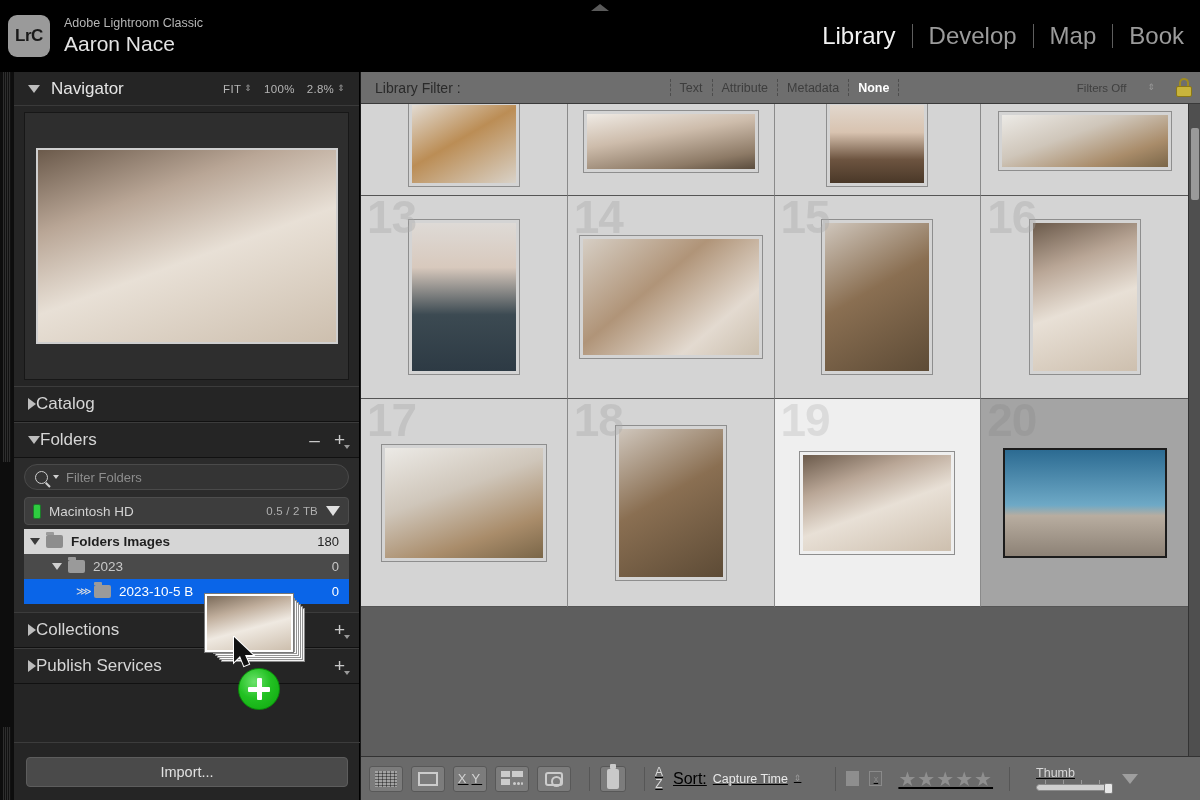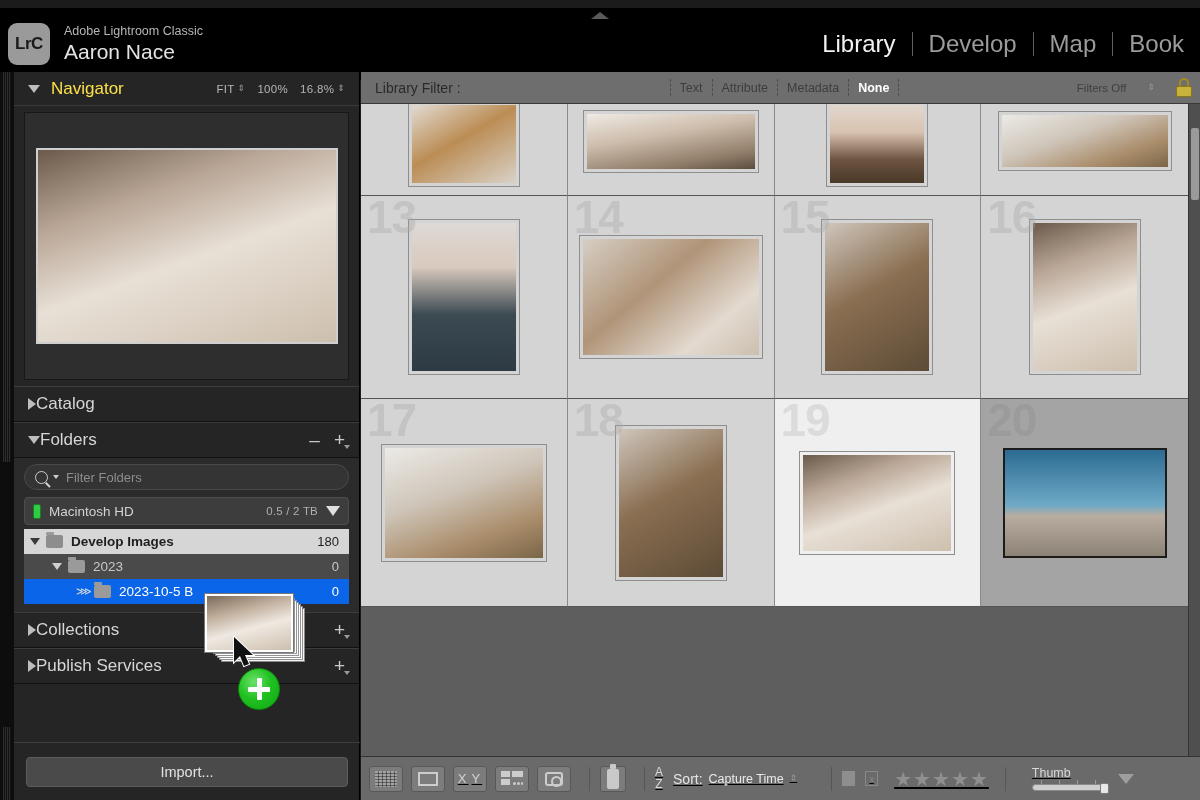--- a/index.html
+++ b/index.html
@@ -5,21 +5,21 @@
   * { margin:0; padding:0; box-sizing:border-box; }
   body {
     width:1200px; height:800px; overflow:hidden;
     background:#000; font-family:"Liberation Sans", sans-serif;
     -webkit-font-smoothing:antialiased;
   }
   .app { position:relative; width:1200px; height:800px; background:#1b1b1b; }
 
   
   .topbar {
-    position:absolute; left:0; top:8px; width:1200px; height:72px;
+    position:absolute; left:0; top:0; width:1200px; height:72px;
     background:#000; display:flex; align-items:center;
   }
   .lrc-logo {
     width:42px; height:42px; margin-left:8px; border-radius:9px;
     background:#9a9a9a; color:#1a1a1a; font-size:17px; font-weight:bold;
     display:flex; align-items:center; justify-content:center; letter-spacing:-.5px;
   }
   .identity { margin-left:14px; line-height:1.15; }
   .identity .app-name { font-size:12.5px; color:#b6b6b6; }
   .identity .user-name { font-size:21px; color:#e3e3e3; margin-top:1px; }
@@ -55,21 +55,21 @@
   }
   .panel-head {
     height:34px; display:flex; align-items:center; padding:0 14px;
     border-bottom:1px solid #3a3a3a; position:relative;
   }
   .panel-head .tri {
     width:0; height:0; margin-right:11px;
   }
   .tri-down { border-left:6px solid transparent; border-right:6px solid transparent; border-top:8px solid #bdbdbd; }
   .tri-right { border-top:6px solid transparent; border-bottom:6px solid transparent; border-left:8px solid #bdbdbd; }
-  .panel-head .title { font-size:17px; color:#fde047; }
+  .panel-head .title { font-size:17px; color:#e5e5e5; }
   .nav-zooms { margin-left:auto; display:flex; align-items:center; gap:12px; }
   .zoom-item { font-size:11.5px; color:#b5b5b5; display:flex; align-items:center; gap:3px; letter-spacing:.3px;}
   .stepper { font-size:9px; color:#9a9a9a; line-height:.85; }
 
   .nav-preview-box {
     margin:6px 10px 0 10px; height:268px; background:#2e2e2e; border:1px solid #171717;
     display:flex; align-items:center; justify-content:center;
   }
   .nav-photo {
     width:302px; height:196px; border:2px solid #cfcfcf; position:relative; overflow:hidden;
@@ -204,21 +204,21 @@
   .ic-loupe { width:20px; height:14px; border:2px solid #ccc; }
   .ic-xy { font-size:13px; color:#d2d2d2; letter-spacing:2px; }
   .ic-xy .bar { display:inline-block; width:1px; height:13px; background:#777; vertical-align:-2px; margin:0 1px;}
   .ic-survey { width:22px; height:15px; position:relative; }
   .ic-survey i { position:absolute; background:#ccc; display:block; }
   .ic-face { width:18px; height:14px; border:2px solid #ccc; border-radius:3px; position:relative; }
   .ic-face::after { content:""; position:absolute; left:4px; top:2px; width:7px; height:7px; border:2px solid #ccc; border-radius:50%; }
   .ic-spray { width:12px; height:20px; background:#c9c9c9; border-radius:2px; position:relative; }
   .ic-spray::before { content:""; position:absolute; left:3px; top:-5px; width:6px; height:5px; background:#c9c9c9; border-radius:1px;}
   .ic-az { font-size:12px; color:#d8d8d8; line-height:.95; text-align:center; }
-  .sort-label { font-size:14px; color:#e5e5e5; margin-left:10px; }
+  .sort-label { font-size:16px; color:#000000; margin-left:10px; }
   .sort-val { font-size:12.5px; color:#e9e9e9; margin-left:6px; }
   .ic-flag { width:13px; height:15px; background:#8e8e8e; }
   .ic-reject { width:13px; height:15px; border:1px solid #8a8a8a; color:#8a8a8a; font-size:9px; display:flex; align-items:center; justify-content:center; }
   .stars { display:flex; gap:3px; color:#8f8f8f; font-size:20px; letter-spacing:1px; margin-left:16px; }
   .thumb-slider { margin-left:16px; width:76px; position:relative; }
   .thumb-slider .lbl { font-size:12.5px; color:#d8d8d8; }
   .sl-track { margin-top:4px; height:7px; background:#cfcfcf; border-radius:4px; position:relative; border:1px solid #8a8a8a;}
   .sl-knob { position:absolute; right:-2px; top:-2px; width:9px; height:11px; background:#e8e8e8; border:1px solid #7c7c7c; border-radius:2px; }
   .sl-ticks { position:absolute; top:-5px; left:8px; right:10px; height:4px;
     background:repeating-linear-gradient(to right,#9a9a9a 0 1px,transparent 1px 18px); }
@@ -277,21 +277,21 @@
     <div class="panel-head">
       <div class="tri tri-down"></div>
       <div class="title">Navigator</div>
       <div class="nav-zooms">
         <div class="zoom-item">
           <span>FIT</span>
           <span class="stepper">⇕</span>
         </div>
         <div class="zoom-item">100%</div>
         <div class="zoom-item">
-          <span>16.8%</span>
+          <span>2.8%</span>
           <span class="stepper">⇕</span>
         </div>
       </div>
     </div>
 
     <div class="nav-preview-box">
       <div class="nav-photo p-candles"></div>
     </div>
 
     <div class="panel-row" style="margin-top:6px">
@@ -319,21 +319,21 @@
         <span class="vol-led"></span>
         <span>Macintosh HD</span>
         <span class="vol-size">0.5 / 2 TB</span>
         <span class="vol-tri"></span>
       </div>
 
       <div style="margin-top:4px">
         <div class="folder-row head">
           <span class="fr-disc disc-open-dark"></span>
           <span class="folder-ic dk"></span>
-          <span style="font-weight:bold">Develop Images</span>
+          <span style="font-weight:bold">Folders Images</span>
           <span class="fr-count">180</span>
         </div>
         <div class="folder-row sub">
           <span style="width:22px"></span>
           <span class="fr-disc disc-open-light"></span>
           <span class="folder-ic"></span>
           <span>2023</span>
           <span class="fr-count">0</span>
         </div>
         <div class="folder-row selected">

